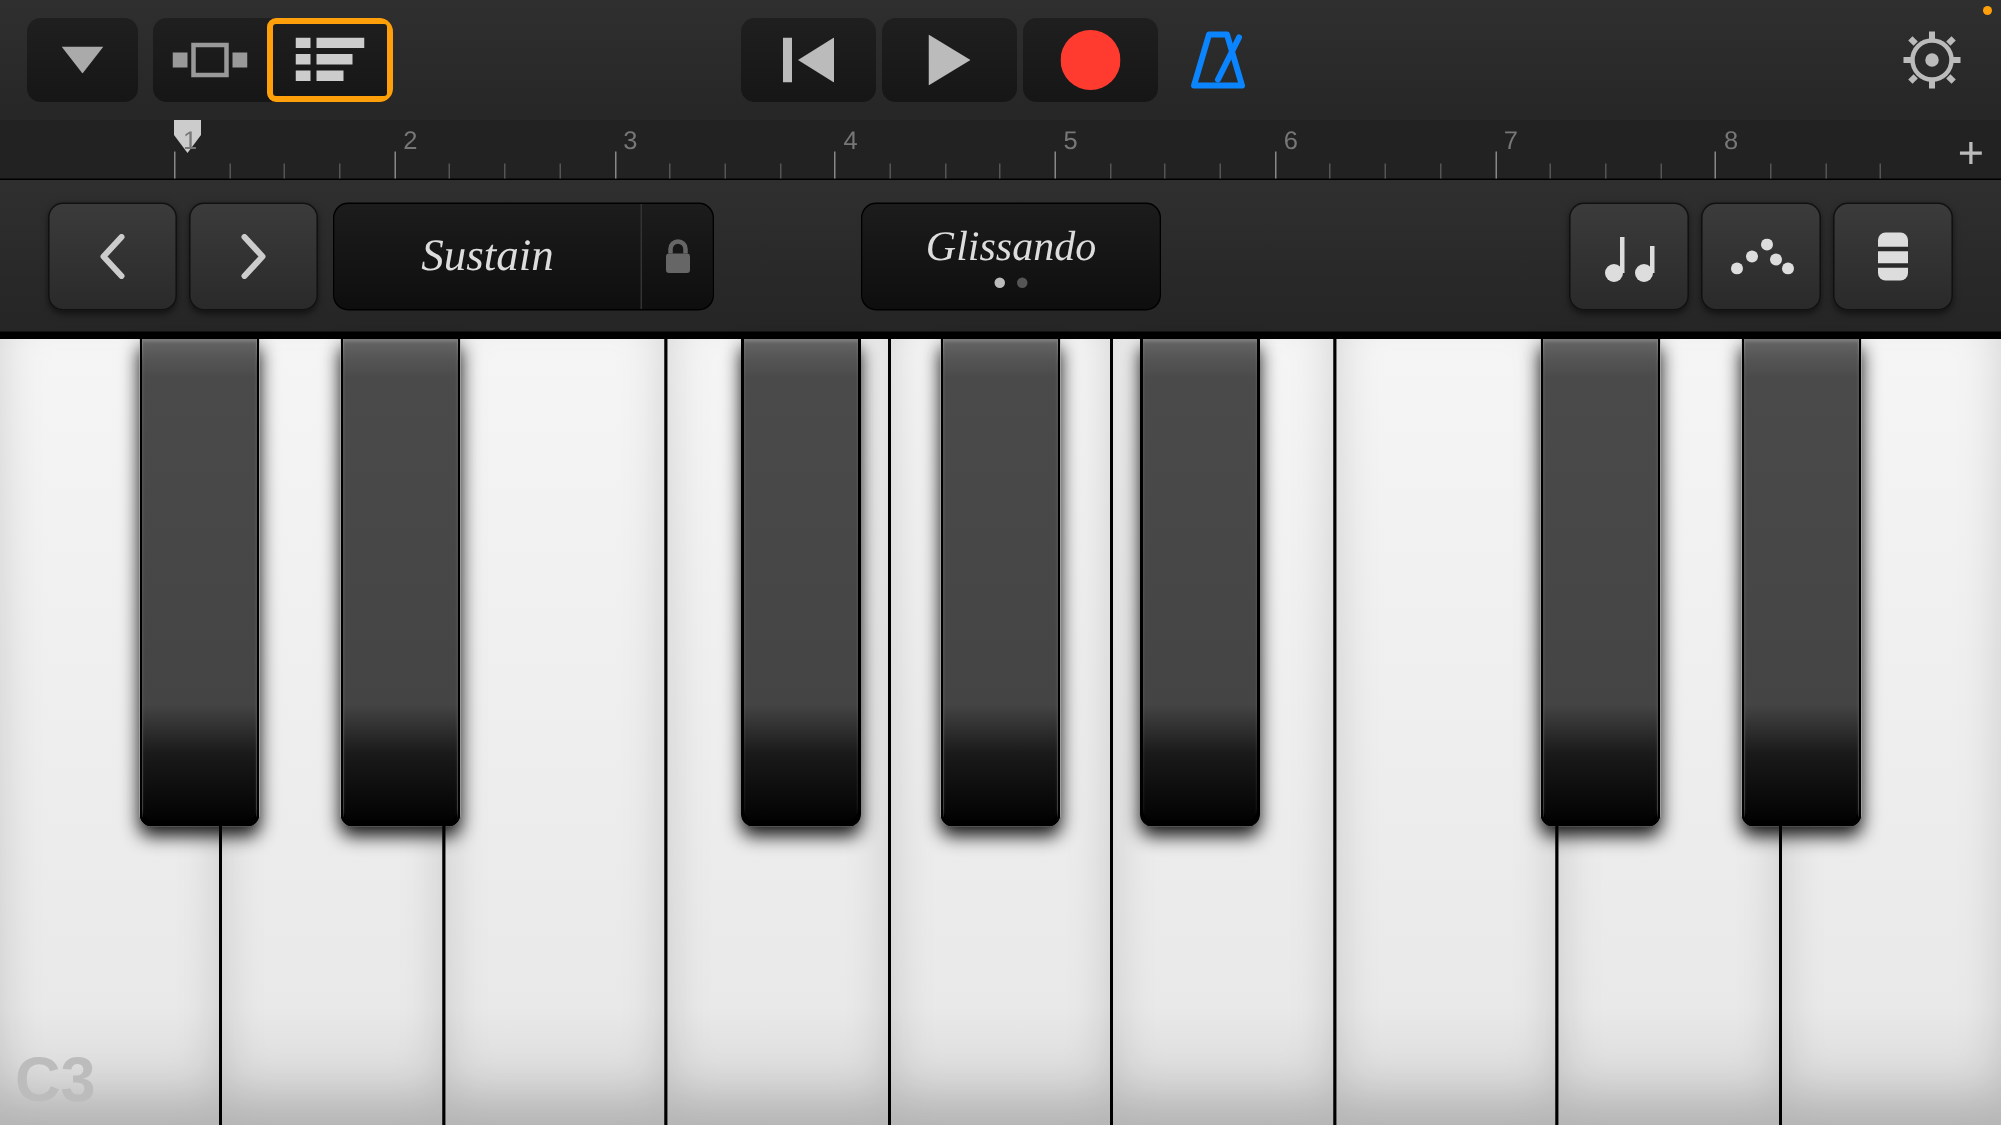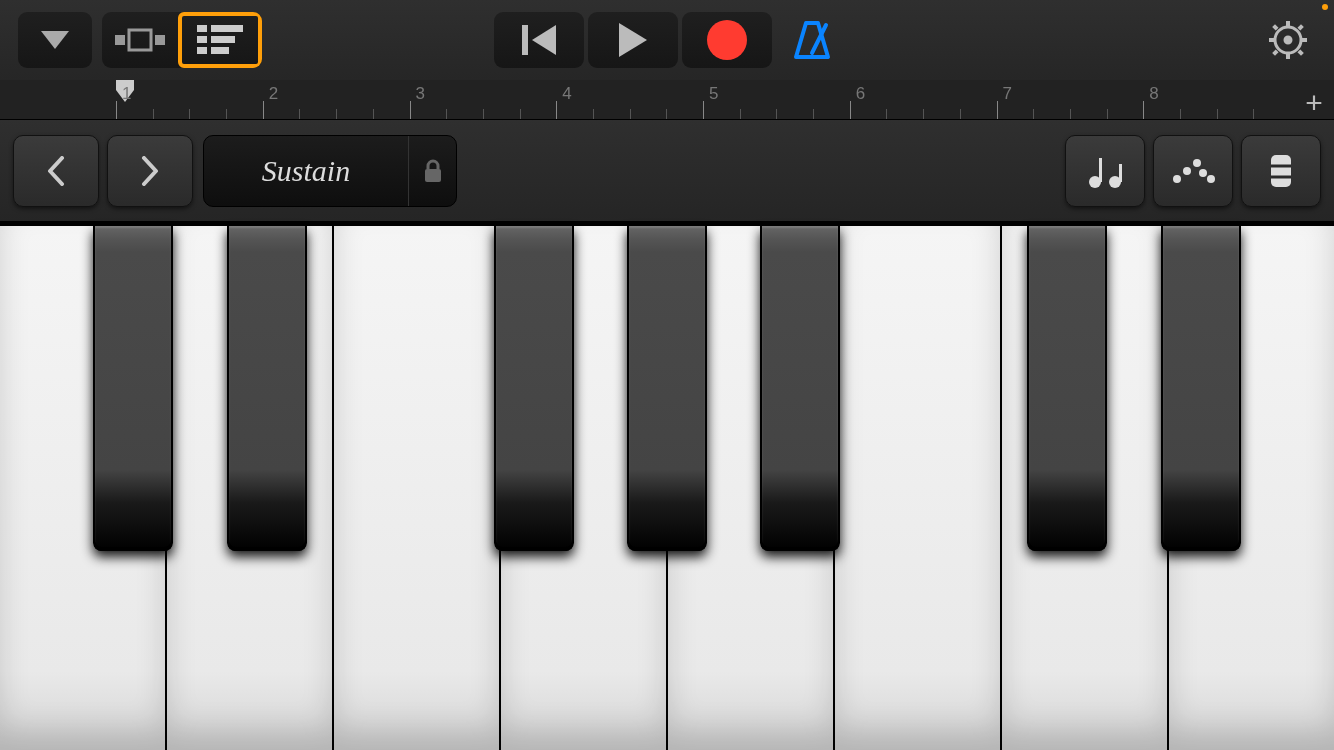--- a/index.html
+++ b/index.html
@@ -24,21 +24,21 @@
   
   .ruler{height:40px;background:#222;position:relative;border-bottom:1px solid #000}
   .rnum{position:absolute;top:4px;color:#777;font-size:17px}
   .rt{position:absolute;bottom:0;width:1px;background:#555}
   .rt.maj{height:18px;background:#888}
   .rt.min{height:10px}
   .playhead{position:absolute;left:116px;top:0}
   .addtrack{position:absolute;right:6px;top:6px;color:#bbb;font-size:30px;font-weight:300;width:28px;text-align:center}
 
   
-  .ctrl{height:102px;background:linear-gradient(#2f2f2f,#252525);display:flex;align-items:center;padding:0 13px;gap:10px;border-bottom:1px solid #000}
+  .ctrl{height:102px;background:linear-gradient(#2f2f2f,#252525);display:flex;align-items:center;padding:0 32px;gap:10px;border-bottom:1px solid #000}
   .navpair{display:flex;gap:8px}
   .nav{width:86px;height:72px;background:linear-gradient(#3b3b3b,#2a2a2a);border:1px solid #111;border-radius:10px;display:flex;align-items:center;justify-content:center;box-shadow:0 2px 4px rgba(0,0,0,.5)}
   .sustain{width:254px;height:72px;background:linear-gradient(#1c1c1c,#0e0e0e);border:1px solid #000;border-radius:10px;display:flex;align-items:center}
   .sustain .lbl{flex:1;text-align:center;font-family:'Snell Roundhand','Brush Script MT',cursive;font-size:30px;font-style:italic;color:#ddd}
   .sustain .lock{width:48px;height:100%;display:flex;align-items:center;justify-content:center;border-left:1px solid #333}
   .gliss{width:200px;height:72px;background:linear-gradient(#1c1c1c,#0e0e0e);border:1px solid #000;border-radius:10px;display:flex;flex-direction:column;align-items:center;justify-content:center;margin-left:88px}
   .gliss .lbl{font-family:'Snell Roundhand','Brush Script MT',cursive;font-size:28px;font-style:italic;color:#ddd}
   .dots{display:flex;gap:8px;margin-top:4px}
   .pdot{width:7px;height:7px;border-radius:50%;background:#555}
   .pdot.on{background:#bbb}
@@ -205,20 +205,27 @@
     <div class="sustain">
       <div class="lbl">Sustain</div>
       <div class="lock">
         <svg width="20" height="24">
           <rect x="2" y="10" width="16" height="13" rx="2" fill="#666"></rect>
           <path d="M5 10 V7 a5 5 0 0 1 10 0 V10" fill="none" stroke="#666" stroke-width="3"></path>
         </svg>
       </div>
     </div>
 
+    <div class="gliss">
+      <div class="lbl">Glissando</div>
+      <div class="dots">
+        <div class="pdot on"></div>
+        <div class="pdot"></div>
+      </div>
+    </div>
 
     <div class="rgrp">
       <div class="rbtn">
         <svg width="40" height="34">
           <g fill="#ddd">
               <circle cx="10" cy="28" r="6"></circle>
               <rect x="14" y="4" width="3" height="24"></rect>
           <circle cx="30" cy="28" r="6"></circle>
               <rect x="34" y="10" width="3" height="18"></rect>
             </g>
@@ -240,20 +247,23 @@
           <rect x="2" y="2" width="20" height="32" rx="5" fill="#ddd"></rect>
           <line x1="2" y1="13" x2="22" y2="13" stroke="#2a2a2a" stroke-width="3"></line>
           <line x1="2" y1="24" x2="22" y2="24" stroke="#2a2a2a" stroke-width="3"></line>
         </svg>
       </div>
     </div>
   </div>
 
   <div class="kb">
     <div class="whites" id="white-keys">
+        <div class="wkey">
+          <div class="klabel">C3</div>
+        </div>
         <div class="wkey"></div>
         <div class="wkey"></div>
         <div class="wkey"></div>
         <div class="wkey"></div>
         <div class="wkey"></div>
         <div class="wkey"></div>
         <div class="wkey"></div>
         <div class="wkey"></div>
       </div>
     <div class="blacks" id="black-keys">

